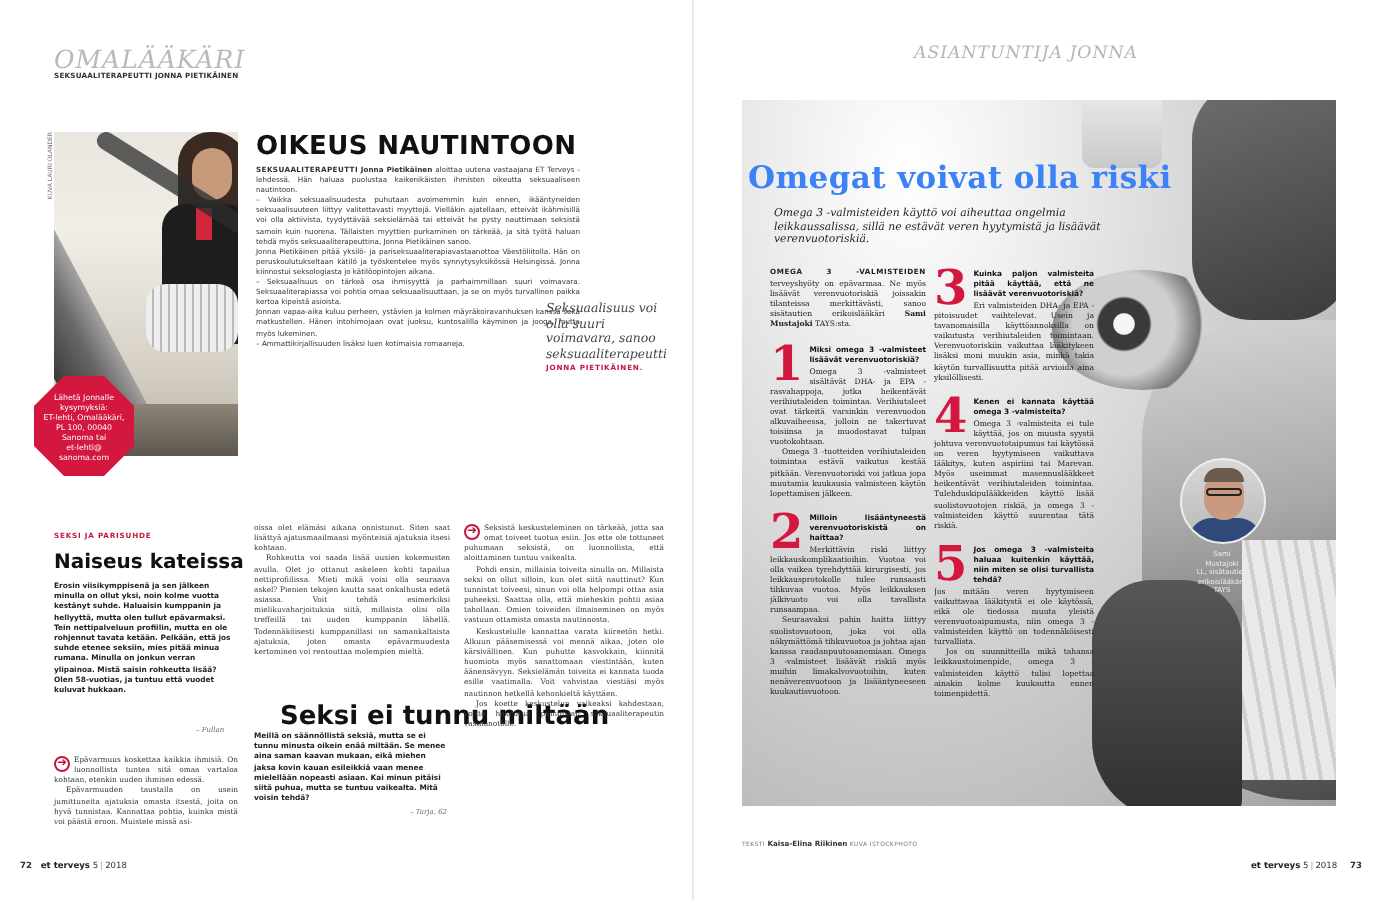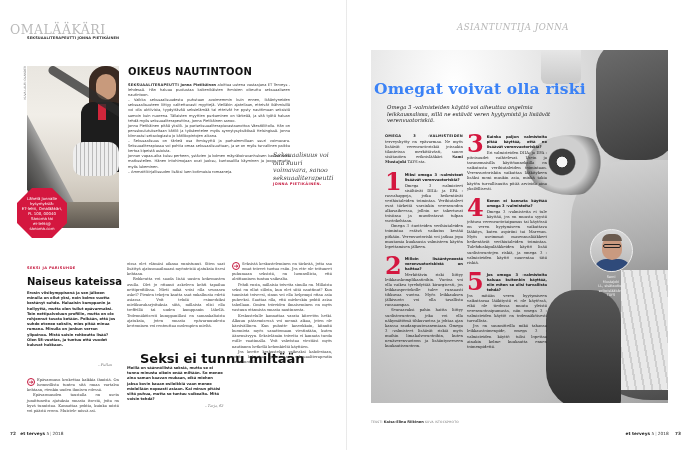--- a/index.html
+++ b/index.html
@@ -5,40 +5,40 @@
   * { box-sizing: border-box; margin: 0; padding: 0; }
   html, body { width: 694px; height: 450px; overflow: hidden; background: #fff; }
   body { position: relative; font-family: "DejaVu Serif", serif; color: #222; }
 
   .page { position: absolute; top: 0; height: 450px; background: #fff; }
   .page-left { left: 0; width: 347px; }
   .page-right { left: 347px; width: 347px; }
   .spine { position: absolute; left: 346px; top: 0; width: 2px; height: 450px; background: linear-gradient(90deg, #e4e4e4, #fafafa); }
 
   
-  .section-head { position: absolute; left: 10px; top: 22px; font-family: "DejaVu Serif", serif; font-size: 12.5px; color: #b9b9b9; letter-spacing: 0.5px; }
+  .section-head { position: absolute; left: 27px; top: 22px; font-family: "DejaVu Serif", serif; font-style: italic; font-size: 12.5px; color: #b9b9b9; letter-spacing: 0.5px; }
   .section-sub { position: absolute; left: 27px; top: 36px; font-family: "DejaVu Sans", sans-serif; font-size: 3.6px; font-weight: bold; color: #333; letter-spacing: 0.1px; }
   .photo-credit-v { position: absolute; left: 23px; top: 66px; font-family: "DejaVu Sans", sans-serif; font-size: 3px; color: #777; writing-mode: vertical-rl; transform: rotate(180deg); }
   .portrait { position: absolute; left: 27px; top: 66px; width: 92px; height: 162px; overflow: hidden;
     background: linear-gradient(180deg, #e9e6e0 0%, #f1eee8 30%, #d8d2c8 70%, #b9b1a5 100%); }
   .portrait .bg-stripe { position: absolute; left: -10px; top: 10px; width: 35px; height: 180px; background: linear-gradient(90deg, #222 0%, #555 60%, #999 100%); transform: rotate(-28deg); opacity: .85; }
   .portrait .person-hair { position: absolute; left: 62px; top: 0px; width: 34px; height: 48px; border-radius: 16px 16px 8px 8px; background: #3a2a22; }
   .portrait .person-face { position: absolute; left: 69px; top: 8px; width: 20px; height: 26px; border-radius: 10px; background: #c89a7c; }
   .portrait .person-jacket { position: absolute; left: 54px; top: 36px; width: 44px; height: 70px; border-radius: 12px 12px 4px 4px; background: #1d1d1d; }
   .portrait .person-shirt { position: absolute; left: 71px; top: 38px; width: 8px; height: 16px; background: #d0263b; }
   .portrait .person-legs { position: absolute; left: 46px; top: 76px; width: 46px; height: 34px; border-radius: 10px; background: repeating-linear-gradient(90deg, #eee 0 3px, #bbb 3px 4px); }
   .portrait .rail { position: absolute; left: 10px; top: 40px; width: 160px; height: 9px; background: #2c2c2c; border-radius: 5px; transform: rotate(32deg); opacity: .75; }
   .portrait .step { position: absolute; left: 0; bottom: 0; width: 92px; height: 26px; background: linear-gradient(180deg, #8d8578, #5c564e); }
 
   .contact-badge { position: absolute; left: 17px; top: 188px; width: 50px; height: 50px; background: #d4173f;
     clip-path: polygon(30% 0, 70% 0, 100% 30%, 100% 70%, 70% 100%, 30% 100%, 0 70%, 0 30%);
     display: flex; align-items: center; justify-content: center; text-align: center; }
   .contact-badge span { font-family: "DejaVu Sans", sans-serif; font-size: 3.9px; line-height: 5px; color: #fff; padding: 0 4px; white-space: pre-line; }
 
-  .main-title { position: absolute; left: 128px; top: 66px; font-family: "DejaVu Sans", sans-serif; font-weight: bold; font-size: 10px; color: #111; letter-spacing: 0.2px; }
+  .main-title { position: absolute; left: 128px; top: 66px; font-family: "DejaVu Sans", sans-serif; font-weight: bold; font-size: 13px; color: #111; letter-spacing: 0.2px; }
   .intro { position: absolute; left: 128px; top: 83px; width: 162px; font-family: "DejaVu Sans", sans-serif; font-size: 3.6px; line-height: 5.1px; color: #333; text-align: justify; }
   .intro b.lead { font-weight: bold; letter-spacing: .2px; }
   .intro p { margin-bottom: 0; }
 
   .pull-quote { position: absolute; left: 273px; top: 151px; width: 62px; font-family: "DejaVu Serif", serif; font-style: italic; font-size: 6.2px; line-height: 7.6px; color: #444; }
   .pull-quote .name { display: block; font-family: "DejaVu Sans", sans-serif; font-style: normal; font-weight: bold; font-size: 3.6px; letter-spacing: .4px; color: #c4173d; margin-top: 1px; line-height: 5px; }
 
   .kicker { position: absolute; left: 27px; top: 266px; font-family: "DejaVu Sans", sans-serif; font-size: 3.6px; font-weight: bold; color: #c4173d; letter-spacing: .4px; }
   .q-title { position: absolute; font-family: "DejaVu Sans", sans-serif; font-weight: bold; color: #111; }
   .q1-title { left: 27px; top: 276px; font-size: 10px; }

